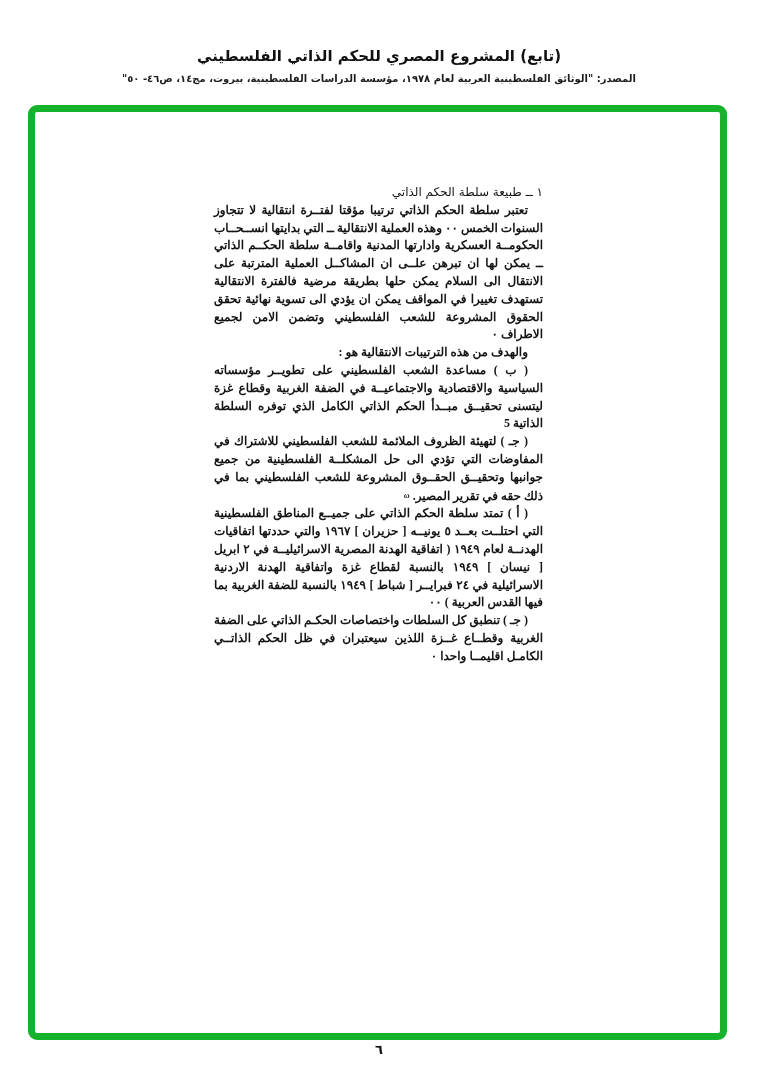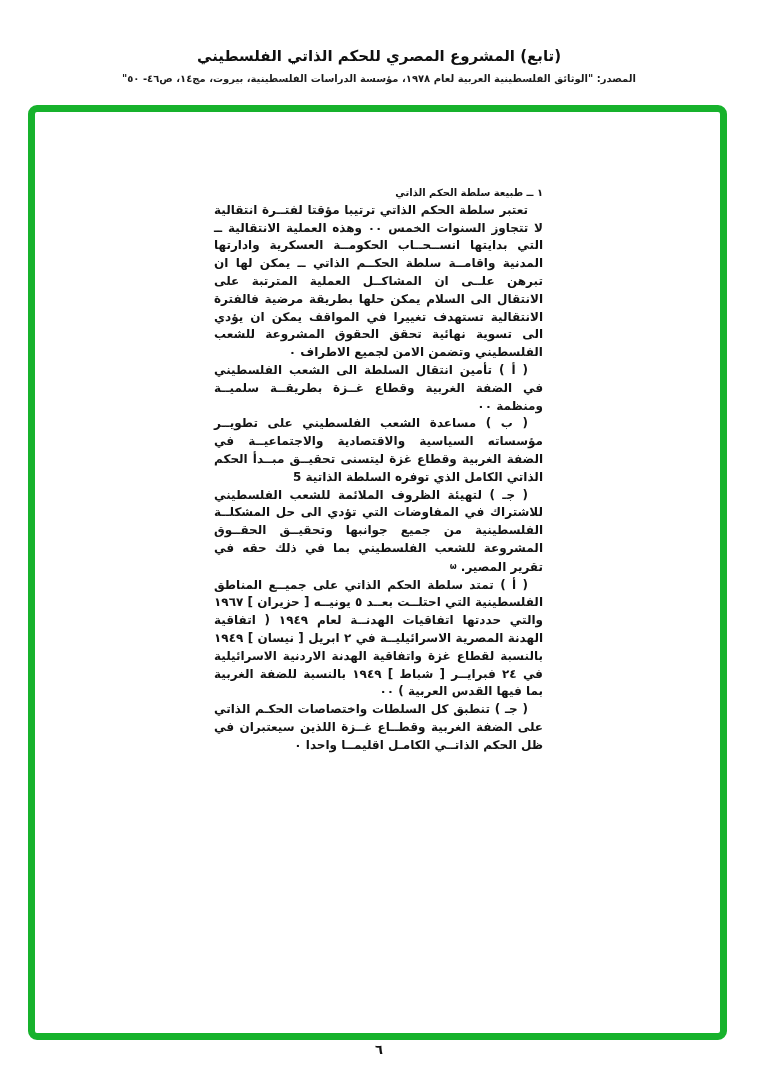--- a/index.html
+++ b/index.html
@@ -45,25 +45,25 @@
     width: 329px;
     direction: rtl;
     text-align: justify;
     font-size: 12px;
     font-weight: bold;
     line-height: 17.8px;
     color: #141414;
   }
   .t-line { text-indent: 0; }
   .t-heading {
-    font-weight: 700;
-    font-size: 10px;
+    font-weight: 400;
+    font-size: 12px;
     letter-spacing: 0.2px;
   }
-  .t-para { text-indent: 15px; }
+  .t-para { text-indent: 15px; font-family: Liberation Serif, serif; }
   .fn-mark {
     font-size: 8px;
     vertical-align: 2px;
     letter-spacing: 0;
   }
   .page-number {
     position: absolute;
     top: 1042px; left: 0; width: 100%;
     text-align: center;
     font-size: 13px;
@@ -77,20 +77,20 @@
 <div class="header">
   <div class="doc-title">(تابع) المشروع المصري للحكم الذاتي الفلسطيني</div>
   <div class="doc-source">المصدر: "الوثائق الفلسطينية العربية لعام ١٩٧٨، مؤسسة الدراسات الفلسطينية، بيروت، مج١٤، ص٤٦- ٥٠"</div>
 </div>
 
 <div class="green-frame"></div>
 
 <div class="text-column">
   <div class="t-heading">١ ــ طبيعة سلطة الحكم الذاتي</div>
   <div class="t-para">تعتبر سلطة الحكم الذاتي ترتيبا مؤقتا لفتــرة انتقالية لا تتجاوز السنوات الخمس ٠٠ وهذه العملية الانتقالية ــ التي بدايتها انســحــاب الحكومــة العسكرية وادارتها المدنية واقامــة سلطة الحكــم الذاتي ــ يمكن لها ان تبرهن علــى ان المشاكــل العملية المترتبة على الانتقال الى السلام يمكن حلها بطريقة مرضية فالفترة الانتقالية تستهدف تغييرا في المواقف يمكن ان يؤدي الى تسوية نهائية تحقق الحقوق المشروعة للشعب الفلسطيني وتضمن الامن لجميع الاطراف ٠</div>
-  <div class="t-para">( أ ) تأمين انتقال السلطة الى الشعب الفلسطيني في الضفة الغربية وقطاع غــزة بطريقــة سلميــة ومنظمة ٠٠</div>
+  <div class="t-para">والهدف من هذه الترتيبات الانتقالية هو :</div>
   <div class="t-para">( ب ) مساعدة الشعب الفلسطيني على تطويــر مؤسساته السياسية والاقتصادية والاجتماعيــة في الضفة الغربية وقطاع غزة ليتسنى تحقيــق مبــدأ الحكم الذاتي الكامل الذي توفره السلطة الذاتية 5</div>
   <div class="t-para"><span>( جـ ) لتهيئة الظروف الملائمة للشعب الفلسطيني للاشتراك في المفاوضات التي تؤدي الى حل المشكلــة الفلسطينية من جميع جوانبها وتحقيــق الحقــوق المشروعة للشعب الفلسطيني بما في ذلك حقه في تقرير المصير.</span> <span class="fn-mark">ω</span></div>
   <div class="t-para">( أ ) تمتد سلطة الحكم الذاتي على جميــع المناطق الفلسطينية التي احتلــت بعــد ٥ يونيــه [ حزيران ] ١٩٦٧ والتي حددتها اتفاقيات الهدنــة لعام ١٩٤٩ ( اتفاقية الهدنة المصرية الاسرائيليــة في ٢ ابريل [ نيسان ] ١٩٤٩ بالنسبة لقطاع غزة واتفاقية الهدنة الاردنية الاسرائيلية في ٢٤ فبرايــر [ شباط ] ١٩٤٩ بالنسبة للضفة الغربية بما فيها القدس العربية ) ٠٠</div>
   <div class="t-para">( جـ ) تنطبق كل السلطات واختصاصات الحكـم الذاتي على الضفة الغربية وقطــاع غــزة اللذين سيعتبران في ظل الحكم الذاتــي الكامـل اقليمــا واحدا ٠</div>
 </div>
 
 <div class="page-number">٦</div>
 
 </body></html>

